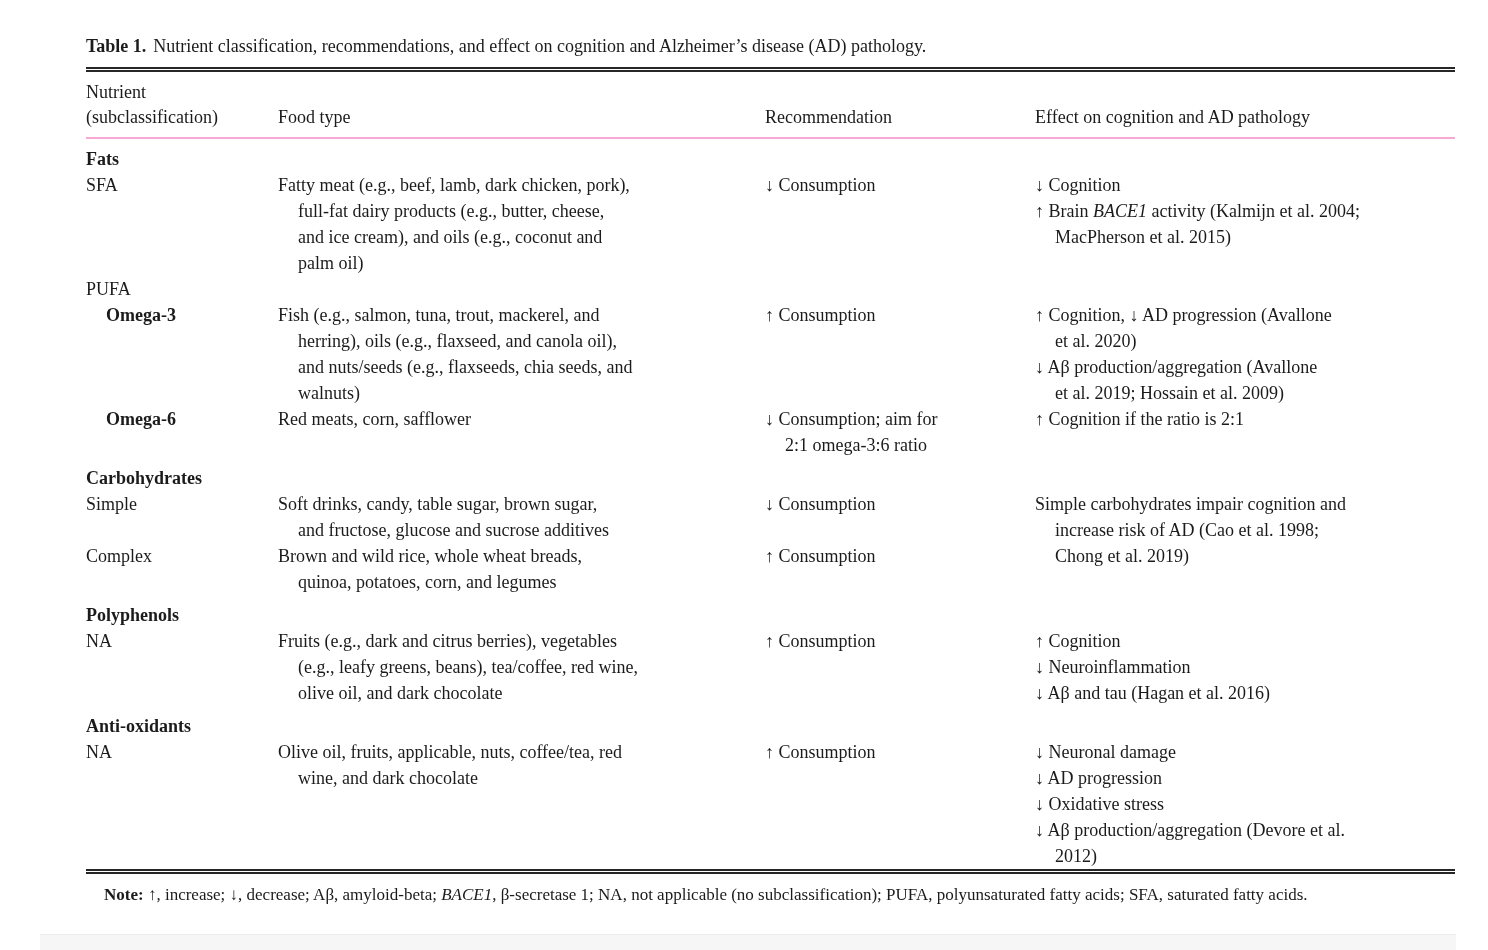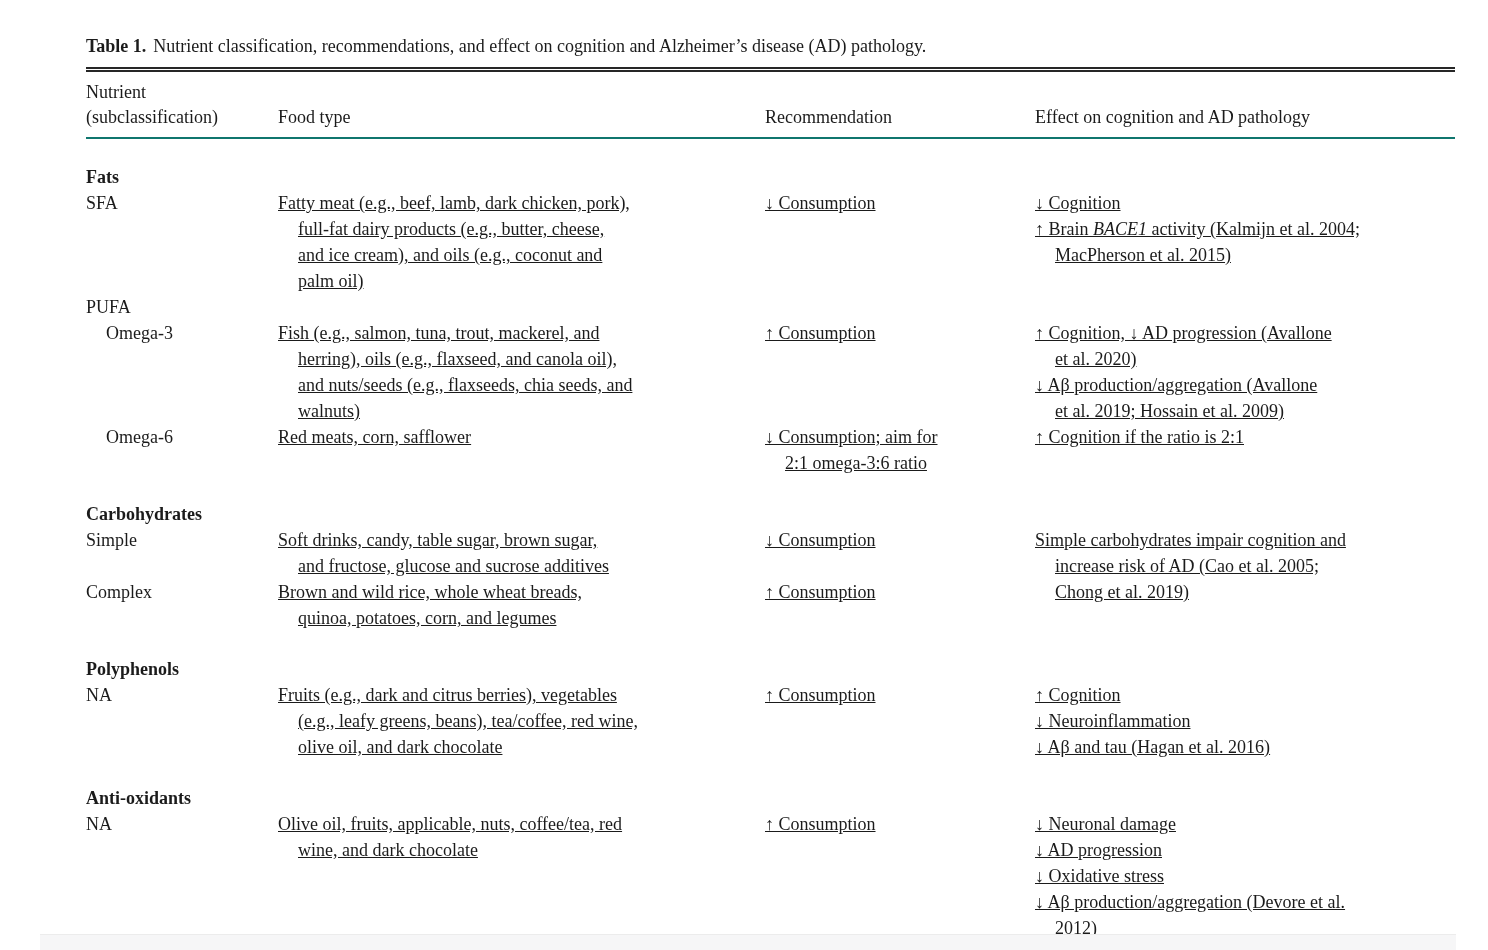--- a/index.html
+++ b/index.html
@@ -33,39 +33,38 @@
   col.c2 { width: 487px; }
   col.c3 { width: 270px; }
   col.c4 { width: 420px; }
   th {
     font-weight: normal;
     text-align: left;
     vertical-align: bottom;
     font-size: 18px;
     line-height: 25px;
     padding: 8px 14px 7px 0;
-    border-bottom: 2px solid #0f766e;
+    border-bottom: 2px solid #f9a8d4;
   }
   td {
     vertical-align: top;
     font-size: 18px;
     line-height: 26px;
     padding: 0 14px 0 0;
   }
   td:last-child, th:last-child { padding-right: 0; }
   tr.section td {
     font-weight: bold;
-    padding-top: 25px;
-  }
-  td.indent { padding-left: 20px; }
+    padding-top: 7px;
+  }
+  td.indent { padding-left: 20px; font-weight: bold; }
   .hang {
     padding-left: 20px;
     text-indent: -20px;
     white-space: pre-line;
-    text-decoration: underline;
   }
   .note {
     width: 1369px;
     font-size: 17px;
     line-height: 26px;
     margin: 8px 0 0 0;
     text-indent: 18px;
   }
   i { font-style: italic; margin-top: 8px; }
   .bottom-strip {
@@ -165,21 +164,21 @@
         <td>Simple</td>
         <td>
             <div class="hang">Soft drinks, candy, table sugar, brown sugar,
 and fructose, glucose and sucrose additives</div>
           </td>
         <td>
             <div class="hang">↓ Consumption</div>
           </td>
         <td rowspan="2">
           <div class="hang">Simple carbohydrates impair cognition and
-increase risk of AD (Cao et al. 2005;
+increase risk of AD (Cao et al. 1998;
 Chong et al. 2019)</div>
         </td>
       </tr>
       <tr>
         <td>Complex</td>
         <td>
             <div class="hang">Brown and wild rice, whole wheat breads,
 quinoa, potatoes, corn, and legumes</div>
           </td>
         <td>
@@ -224,15 +223,16 @@
           <div class="hang">↓ AD progression</div>
           <div class="hang">↓ Oxidative stress</div>
           <div class="hang">↓ Aβ production/aggregation (Devore et al.
 2012)</div>
         </td>
       </tr>
 
     </tbody>
   </table>
 
+  <p class="note"><b>Note:</b><span> ↑, increase; ↓, decrease; Aβ, amyloid-beta; </span><i>BACE1</i><span>, β-secretase 1; NA, not applicable (no subclassification); PUFA, polyunsaturated fatty acids; SFA, saturated fatty acids.</span></p>
 
   <div class="bottom-strip"></div>
 </div>
 
 </body></html>

